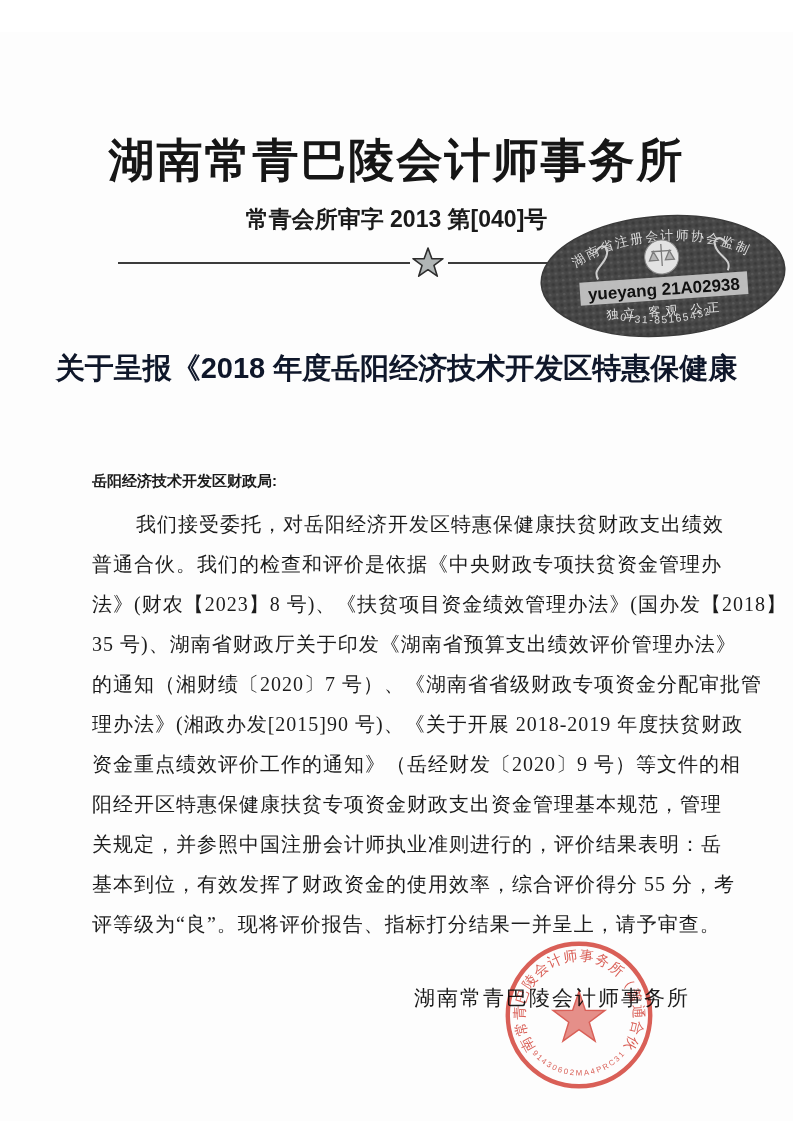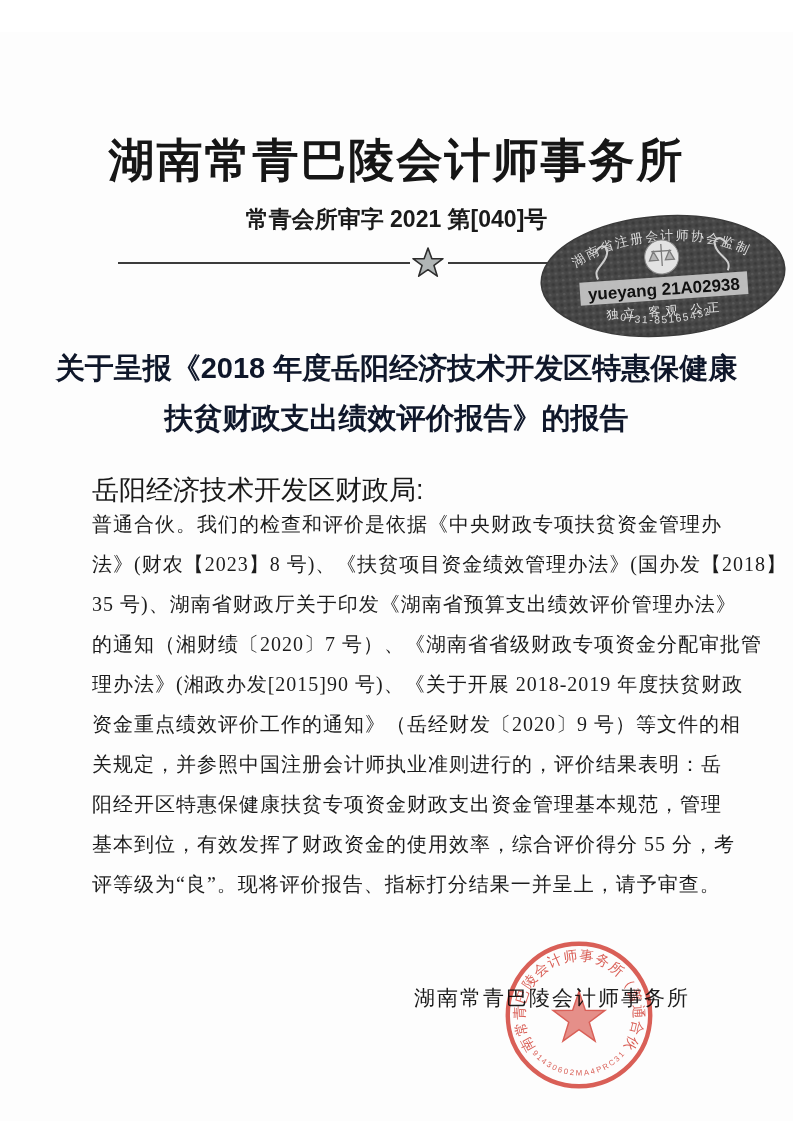--- a/index.html
+++ b/index.html
@@ -64,22 +64,22 @@
     font-family: "Liberation Sans", "DejaVu Sans", sans-serif;
     font-weight: 800;
     font-size: 29px;
     line-height: 50px;
     color: #0f172a;
   }
   .salutation {
     position: absolute;
     top: 440px; left: 92px;
     font-family: "Liberation Sans", "DejaVu Sans", sans-serif;
-    font-weight: 400;
-    font-size: 27px;
+    font-weight: 700;
+    font-size: 15px;
     color: #1a1a1a;
   }
   .body-block {
     position: absolute;
     top: 472px; left: 92px;
     width: 618px;
     font-size: 20px;
   }
   .body-line {
     height: 40px;
@@ -114,21 +114,21 @@
     opacity: 0.85;
   }
 </style>
 </head>
 <body>
 
 <div class="page">
 
   <h1 class="letterhead">湖南常青巴陵会计师事务所</h1>
 
-  <div class="doc-number">常青会所审字 2021 第[040]号</div>
+  <div class="doc-number">常青会所审字 2013 第[040]号</div>
 
   <div class="divider">
     <span class="seg seg-left"></span>
     <svg class="star" viewBox="0 0 34 34">
       <polygon points="17,2 20.8,12.6 32,12.7 23,19.4 26.3,30.2 17,23.7 7.7,30.2 11,19.4 2,12.7 13.2,12.6" fill="#b0b5b5" stroke="#2e2e2e" stroke-width="1.6" stroke-linejoin="round"></polygon>
     </svg>
     <span class="seg seg-right"></span>
   </div>
 
   <svg class="oval-stamp" width="252" height="128" viewBox="0 0 252 128">
@@ -155,34 +155,34 @@
       <text x="126" y="83" text-anchor="middle" font-family="Liberation Sans, DejaVu Sans, sans-serif" font-weight="bold" font-size="17" fill="#111111">yueyang 21A02938</text>
       <text x="126" y="103" text-anchor="middle" font-size="12" fill="#e6e6e6" letter-spacing="5">独立 客观 公正</text>
       <text font-family="Liberation Sans, DejaVu Sans, sans-serif" font-size="10.5" fill="#d8d8d8" letter-spacing="1.5">
         <textPath href="#ovalBot" startOffset="50%" text-anchor="middle">0731-85165432</textPath>
       </text>
     </g>
   </svg>
 
   <div class="report-title">
     <div>关于呈报《2018 年度岳阳经济技术开发区特惠保健康</div>
-    <div>扶贫财政支出绩效评价报告》的报告</div>
   </div>
 
   <div class="salutation">岳阳经济技术开发区财政局:</div>
 
   <div class="body-block">
+    <div class="body-line indent">我们接受委托，对岳阳经济开发区特惠保健康扶贫财政支出绩效</div>
     <div class="body-line">普通合伙。我们的检查和评价是依据《中央财政专项扶贫资金管理办</div>
     <div class="body-line">法》(财农【2023】8 号)、《扶贫项目资金绩效管理办法》(国办发【2018】</div>
     <div class="body-line">35 号)、湖南省财政厅关于印发《湖南省预算支出绩效评价管理办法》</div>
     <div class="body-line">的通知（湘财绩〔2020〕7 号）、《湖南省省级财政专项资金分配审批管</div>
     <div class="body-line">理办法》(湘政办发[2015]90 号)、《关于开展 2018-2019 年度扶贫财政</div>
     <div class="body-line">资金重点绩效评价工作的通知》（岳经财发〔2020〕9 号）等文件的相</div>
+    <div class="body-line">阳经开区特惠保健康扶贫专项资金财政支出资金管理基本规范，管理</div>
     <div class="body-line">关规定，并参照中国注册会计师执业准则进行的，评价结果表明：岳</div>
-    <div class="body-line">阳经开区特惠保健康扶贫专项资金财政支出资金管理基本规范，管理</div>
     <div class="body-line">基本到位，有效发挥了财政资金的使用效率，综合评价得分 55 分，考</div>
     <div class="body-line">评等级为“良”。现将评价报告、指标打分结果一并呈上，请予审查。</div>
   </div>
 
   <div class="signoff-firm">湖南常青巴陵会计师事务所</div>
 
   <svg class="round-seal" width="160" height="160" viewBox="0 0 164 164">
     <defs>
       <path id="sealTop" d="M 39.1 118 A 56 56 0 1 1 124.9 118" fill="none"></path>
       <path id="sealBot" d="M 31.2 117.6 A 62 62 0 0 0 132.8 117.6" fill="none"></path>

